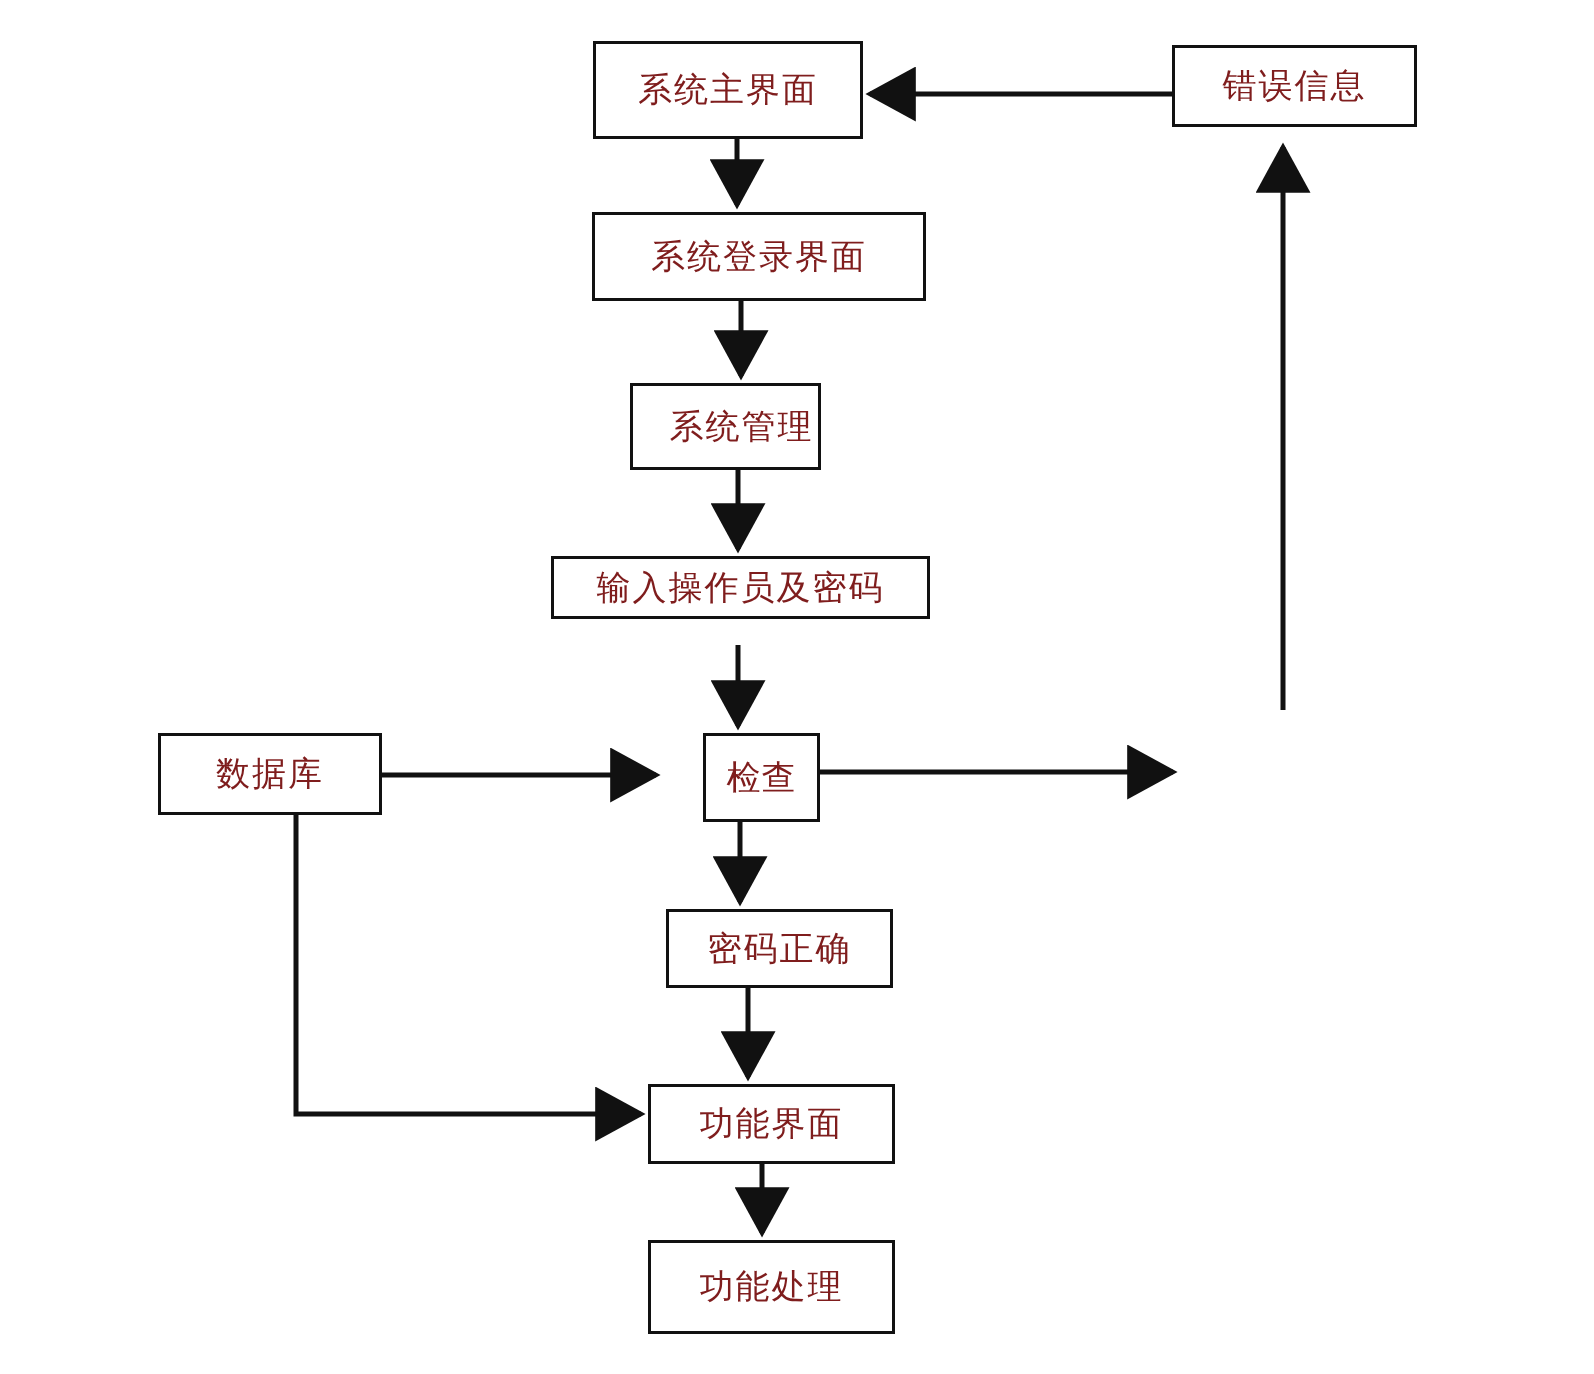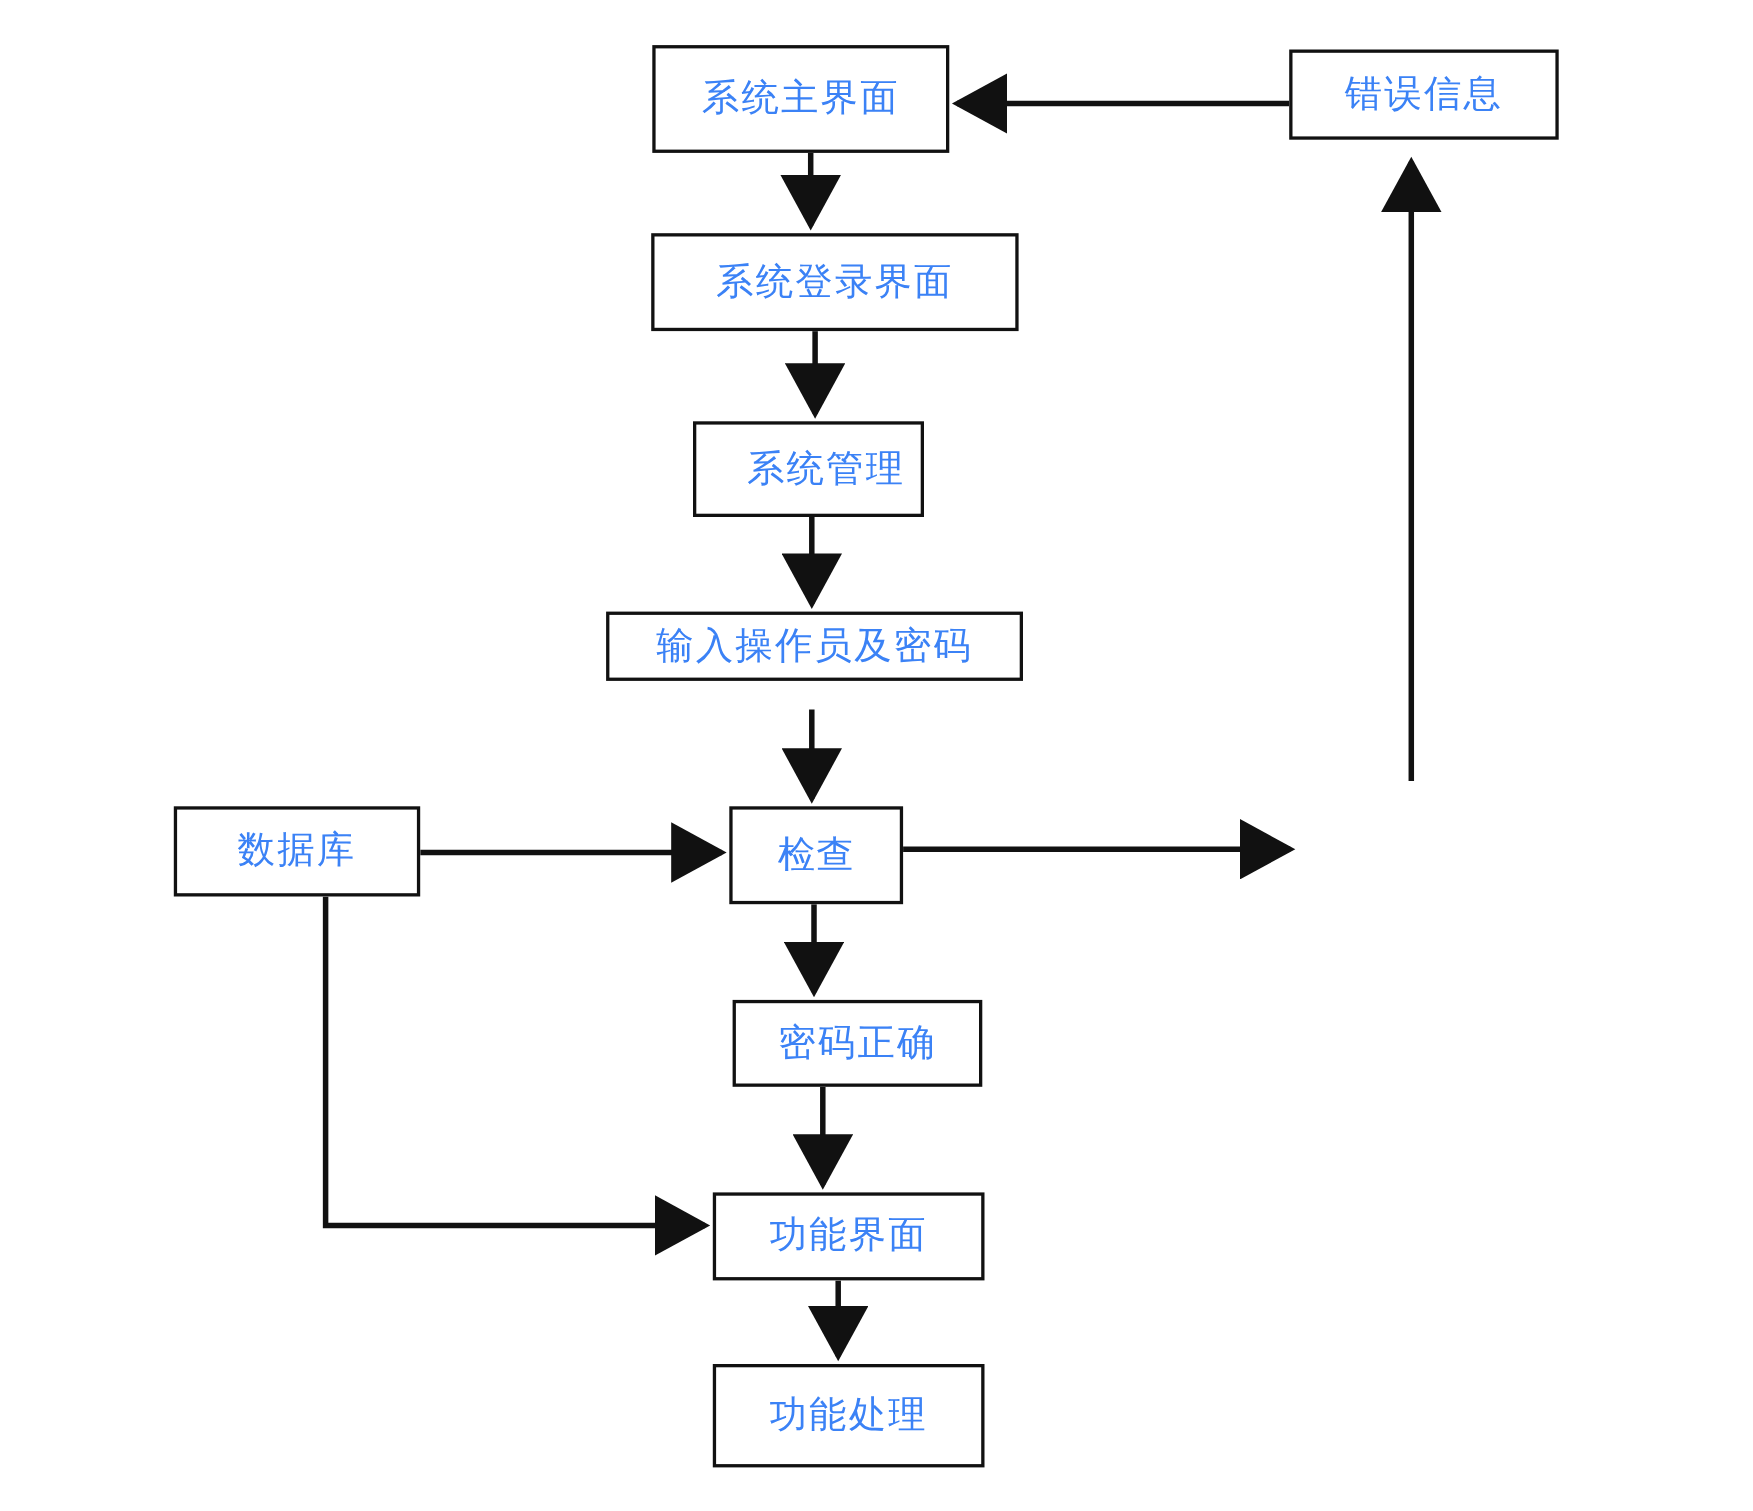--- a/index.html
+++ b/index.html
@@ -34,33 +34,33 @@
     background: #ffffff;
     border: 3px solid #111111;
     display: flex;
     align-items: center;
     justify-content: center;
     z-index: 2;
   }
   .node-label {
     font-size: 34px;
     line-height: 1.1;
-    color: #3b82f6;
+    color: #7f1d1d;
     letter-spacing: 2px;
     white-space: nowrap;
     text-align: center;
     user-select: none;
   }
   
   #node-main      { left: 593px;  top: 41px;   width: 270px; height: 98px;  }
   #node-error     { left: 1172px; top: 45px;   width: 245px; height: 82px;  }
   #node-login     { left: 592px;  top: 212px;  width: 334px; height: 89px;  }
-  #node-sysadmin  { left: 630px;  top: 383px;  width: 210px; height: 87px; padding-left: 32px;  }
+  #node-sysadmin  { left: 630px;  top: 383px;  width: 191px; height: 87px; padding-left: 32px;  }
   #node-input     { left: 551px;  top: 556px;  width: 379px; height: 63px;  }
-  #node-check     { left: 663px;  top: 733px;  width: 158px; height: 89px;  }
+  #node-check     { left: 703px;  top: 733px;  width: 117px; height: 89px;  }
   #node-database  { left: 158px;  top: 733px;  width: 224px; height: 82px;  }
   #node-pwdwrong  { left: 1180px; top: 710px;  width: 245px; height: 88px;  }
   #node-pwdok     { left: 648px;  top: 909px;  width: 227px; height: 79px; margin-left: 18px;  }
   #node-funcui    { left: 648px;  top: 1084px; width: 247px; height: 80px;  }
   #node-funcproc  { left: 648px;  top: 1240px; width: 247px; height: 94px;  }
 
   
   #node-check .node-label { letter-spacing: 1px; }
 </style>
 </head>

